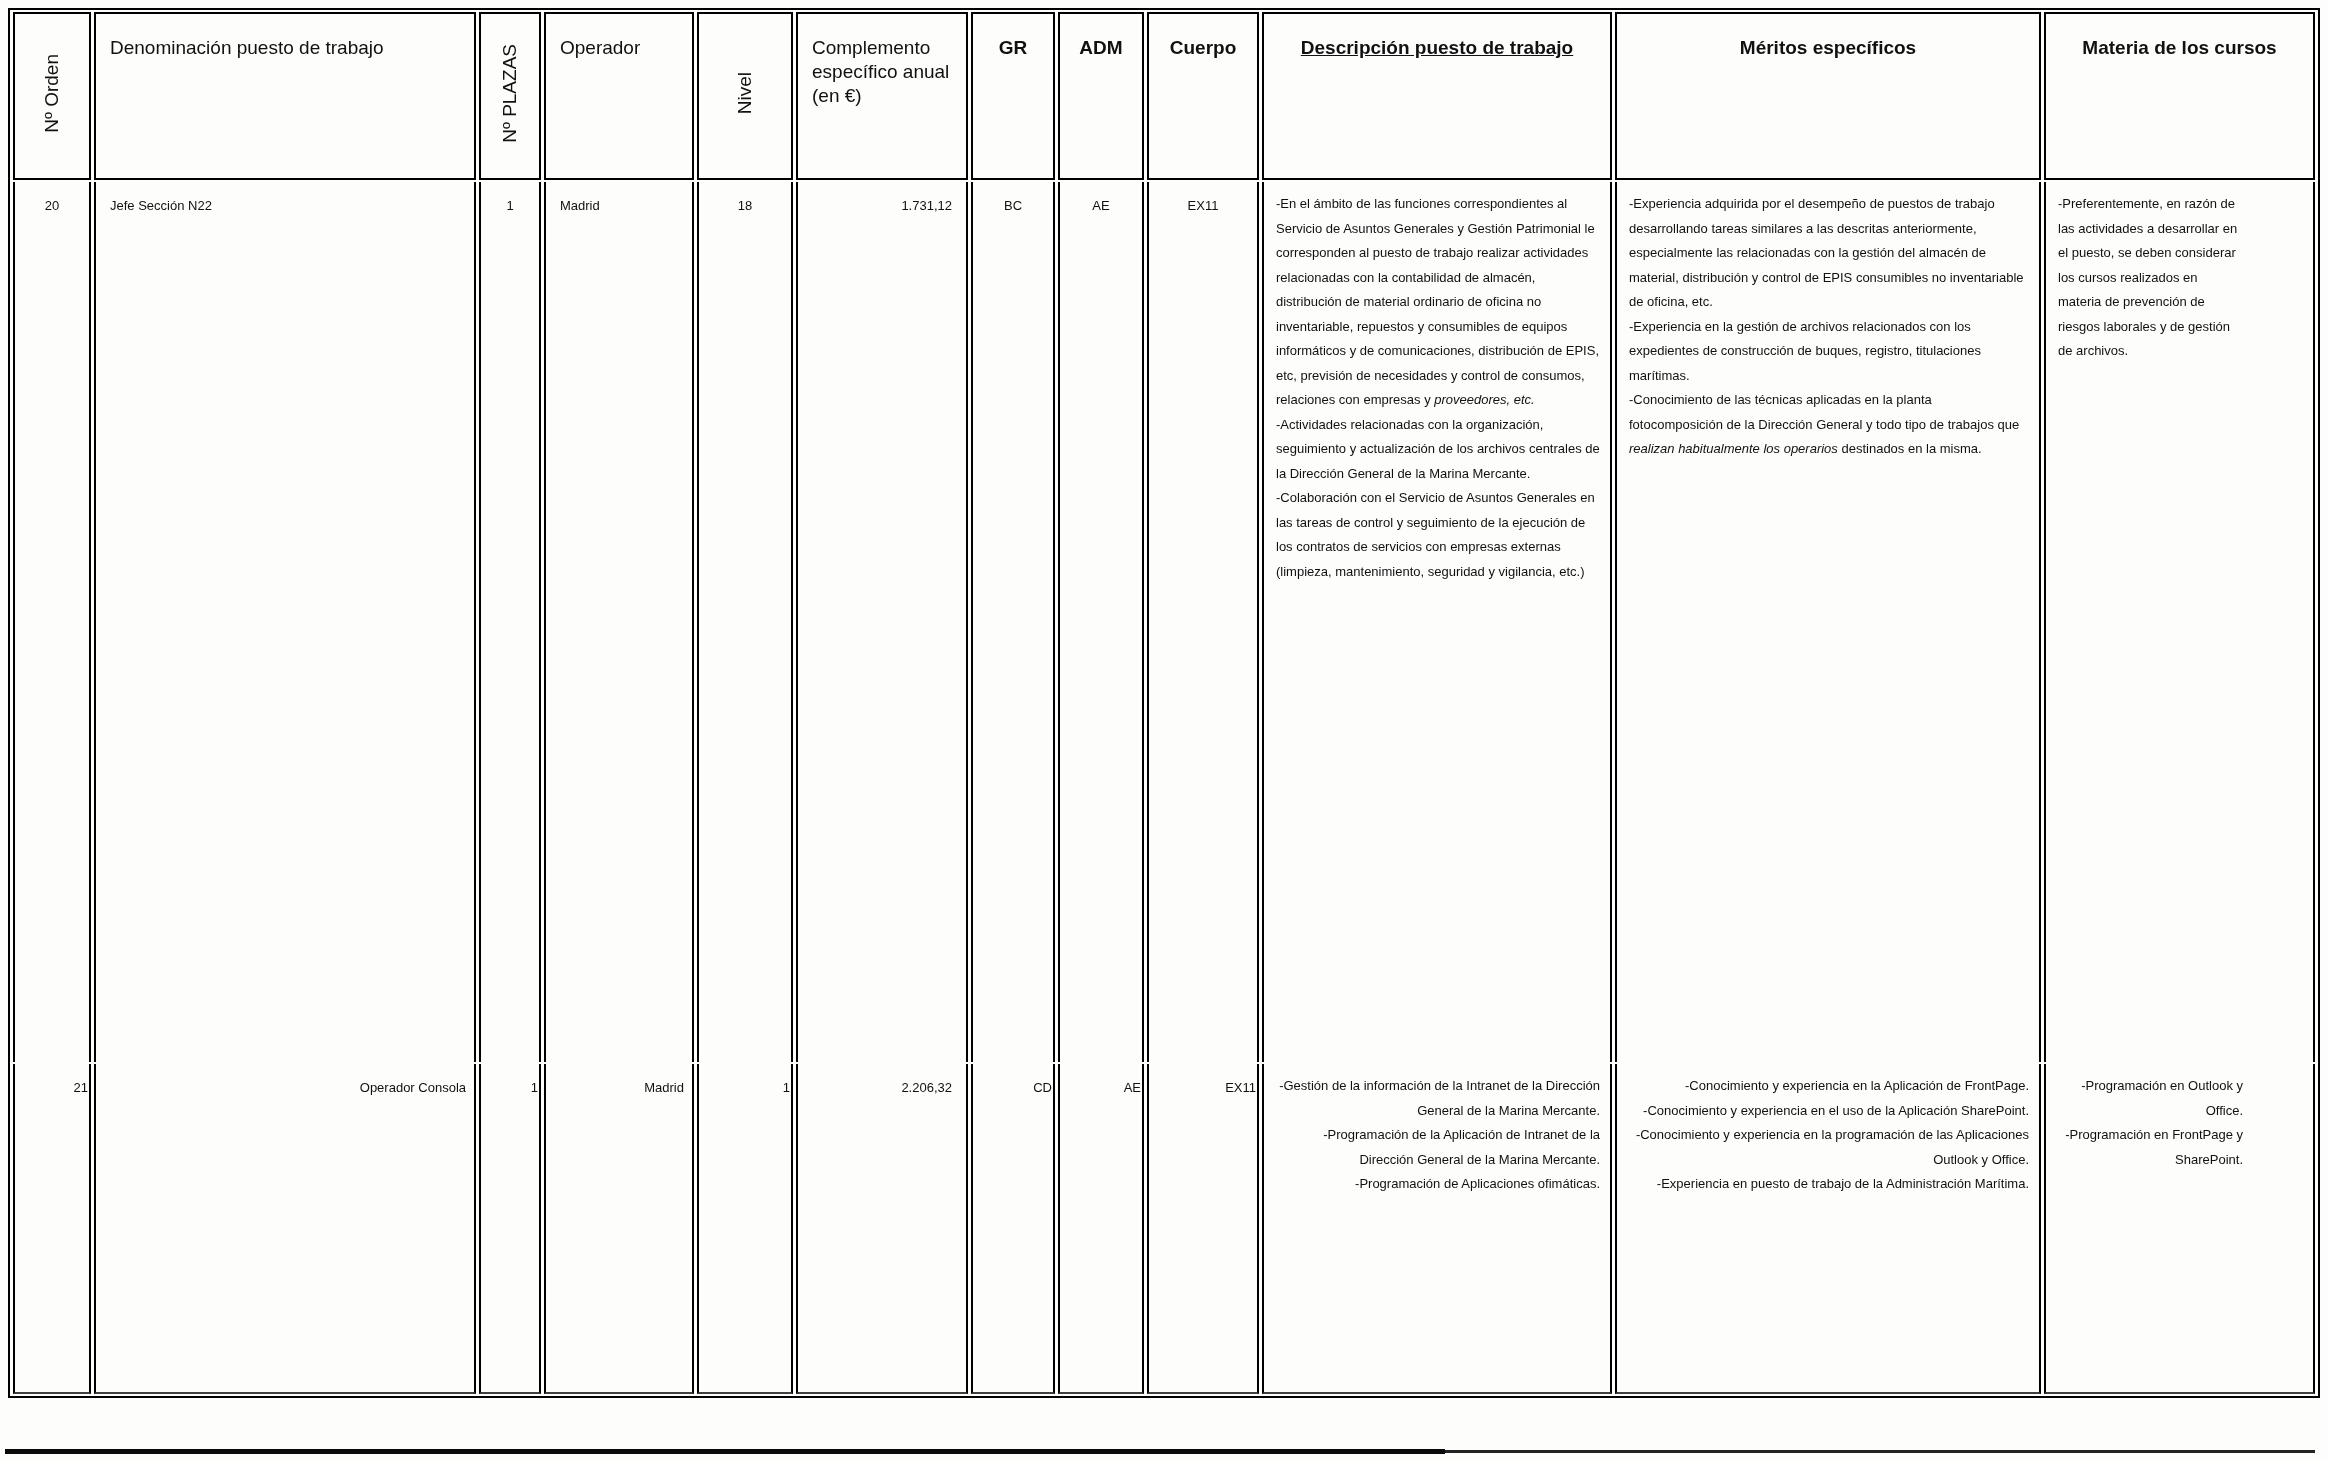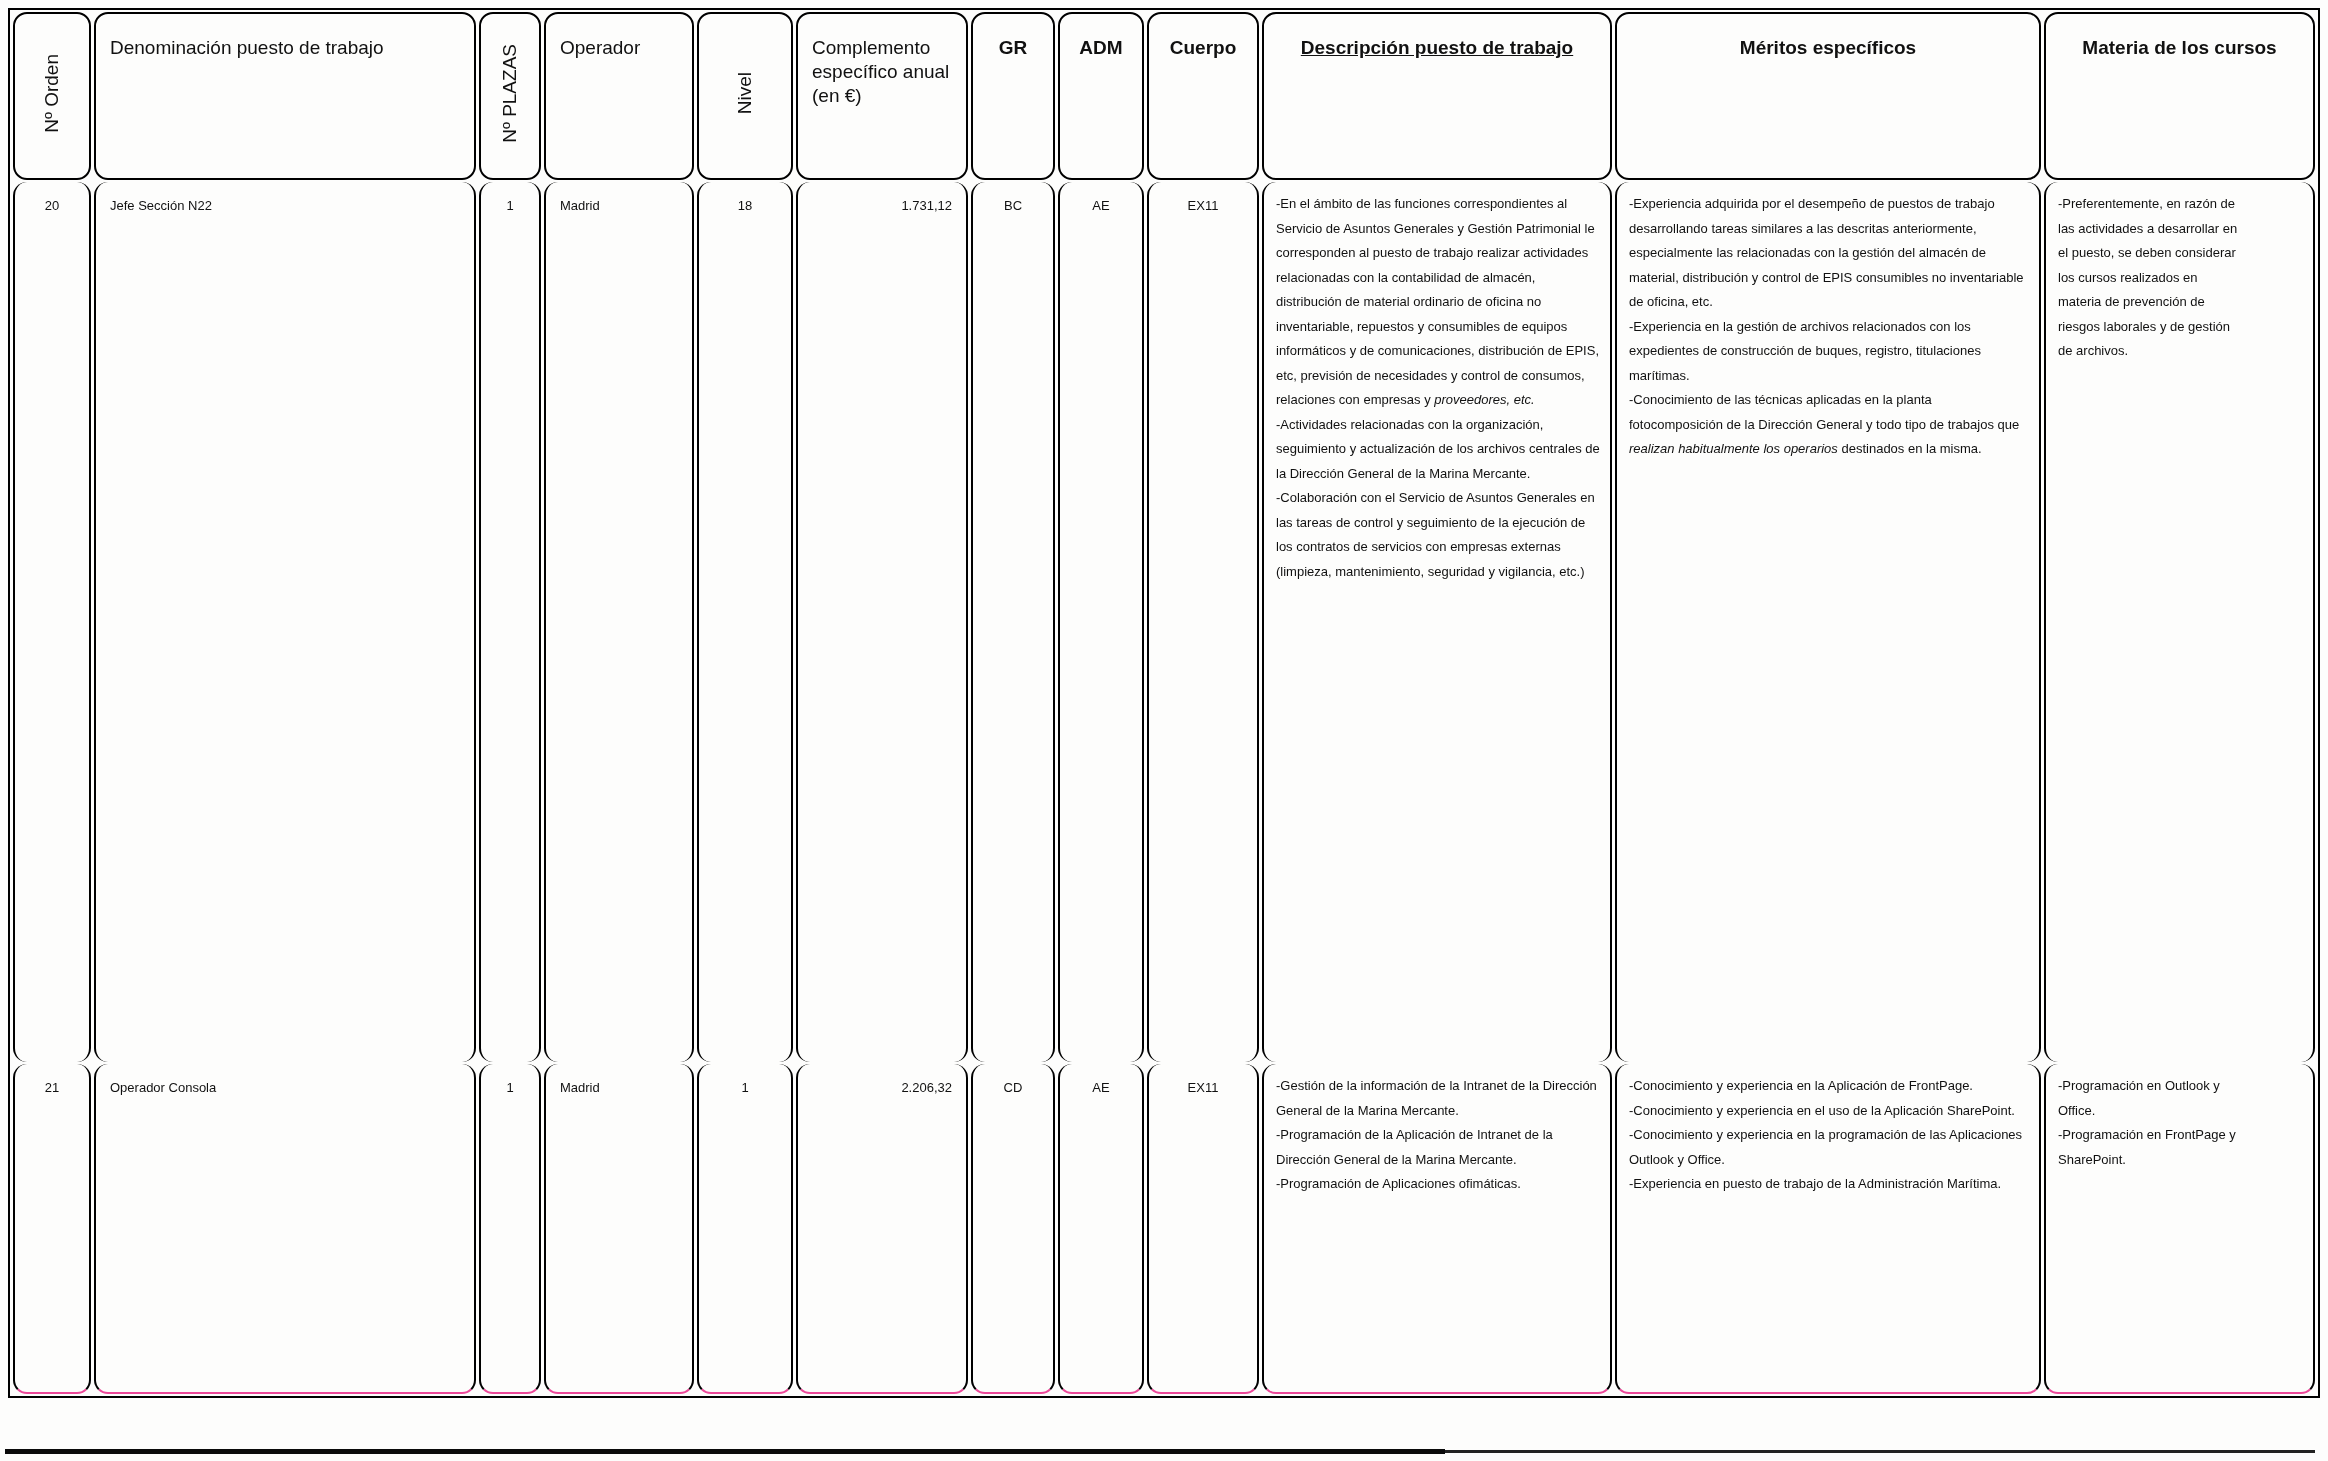--- a/index.html
+++ b/index.html
@@ -23,21 +23,20 @@
     width: 2312px;
     table-layout: fixed;
     border-collapse: separate;
     border-spacing: 3px 2px;
     border: 2px solid #000;
   }
   table.boe th, table.boe td {
     box-sizing: border-box;
     vertical-align: top;
     overflow: hidden;
-    border-radius: 14px;
   }
   
   thead th {
     border: 2px solid #000;
     font-weight: normal;
     font-size: 19px;
     line-height: 24px;
     padding: 22px 12px 8px 14px;
     text-align: left;
   }
@@ -53,21 +52,21 @@
   }
   
   tbody td {
     border-left: 2px solid #000;
     border-right: 2px solid #000;
     border-top: 0;
     border-bottom: 0;
     font-size: 13px;
     line-height: 24.5px;
   }
-  tbody tr:last-child td { border-bottom: 2px solid #ec4899; }
+  tbody tr:last-child td { border-bottom: 2px solid #404040; text-align: right; }
   td.c  { text-align: center; padding-top: 12px; }
   td.l  { text-align: left;   padding: 12px 8px 8px 14px; }
   td.r  { text-align: right;  padding: 12px 14px 8px 8px; }
   td.runs {
     white-space: pre-line;
     text-align: left;
     padding: 10px 10px 8px 12px;
   }
   td.runs.narrow { padding-right: 70px; }
   .section-heading {

